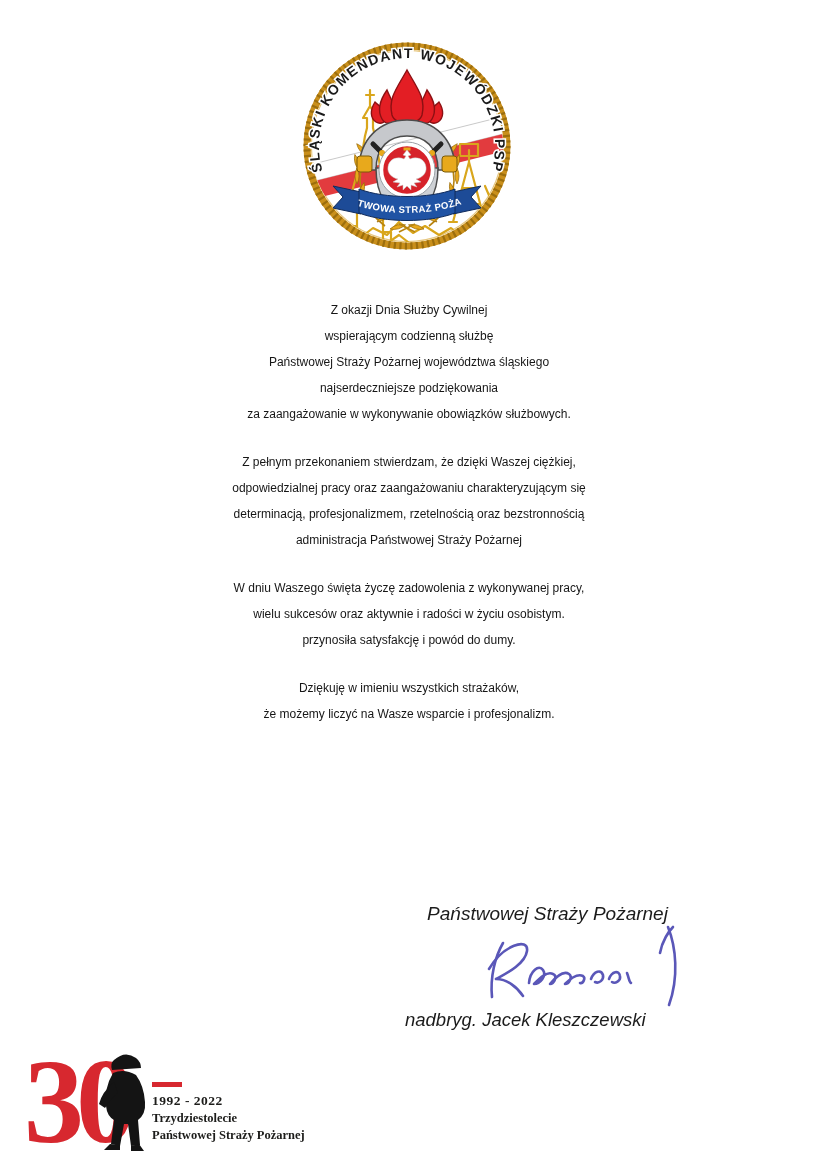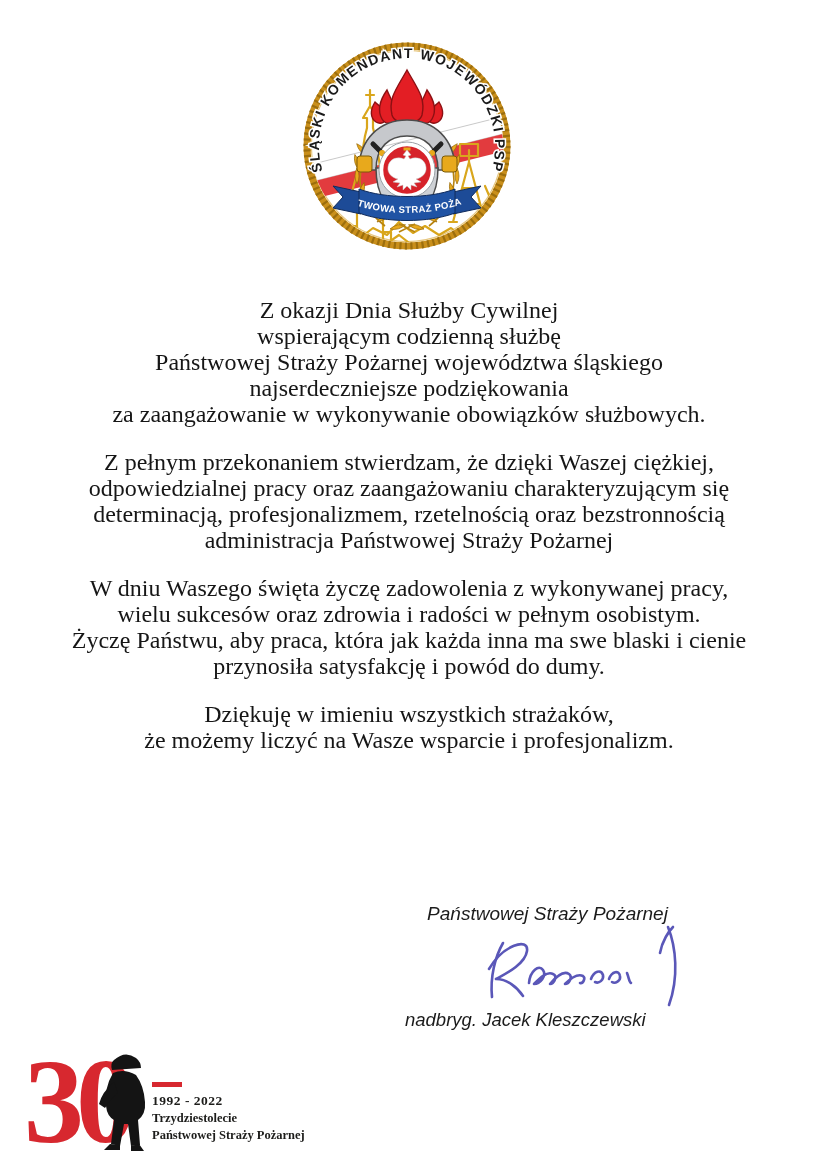--- a/index.html
+++ b/index.html
@@ -9,21 +9,21 @@
     background:#ffffff;
     font-family:"Liberation Sans", sans-serif;
     color:#151515;
     overflow:hidden;
   }
   
   .emblem{position:absolute;left:297px;top:36px;width:220px;height:220px;}
   
   .letter-body{
     position:absolute;top:297px;left:40px;right:40px;
-    text-align:center;font-size:24px;line-height:26px;color:#161616;font-family:Liberation Serif, serif;
+    text-align:center;font-size:12px;line-height:26px;color:#161616;
   }
   .para{margin:0 0 22px 0;}
   .ln{display:block;white-space:nowrap;}
   
   .sign-block{position:absolute;left:405px;top:901px;width:285px;height:135px;}
   .sign-title{position:absolute;top:0;left:0;right:0;text-align:center;
     font-style:italic;font-size:19px;line-height:26px;color:#1b1b1b;}
   .handwriting{position:absolute;top:20px;left:28px;width:246px;height:86px;}
   .signer{position:absolute;top:108px;left:0;right:0;
     font-style:italic;font-size:18.5px;color:#1b1b1b;}
@@ -136,22 +136,21 @@
       <span class="ln">za zaangażowanie w wykonywanie obowiązków służbowych.</span>
     </p>
     <p class="para">
       <span class="ln">Z pełnym przekonaniem stwierdzam, że dzięki Waszej ciężkiej,</span>
       <span class="ln">odpowiedzialnej pracy oraz zaangażowaniu charakteryzującym się</span>
       <span class="ln">determinacją, profesjonalizmem, rzetelnością oraz bezstronnością</span>
       <span class="ln">administracja Państwowej Straży Pożarnej</span>
     </p>
     <p class="para">
       <span class="ln">W dniu Waszego święta życzę zadowolenia z wykonywanej pracy,</span>
-      <span class="ln">wielu sukcesów oraz zdrowia i radości w pełnym osobistym.</span>
-      <span class="ln">Życzę Państwu, aby praca, która jak każda inna ma swe blaski i cienie</span>
+      <span class="ln">wielu sukcesów oraz aktywnie i radości w życiu osobistym.</span>
       <span class="ln">przynosiła satysfakcję i powód do dumy.</span>
     </p>
     <p class="para">
       <span class="ln">Dziękuję w imieniu wszystkich strażaków,</span>
       <span class="ln">że możemy liczyć na Wasze wsparcie i profesjonalizm.</span>
     </p>
   </main>
 
   <div class="sign-block">
     <div class="sign-title">

